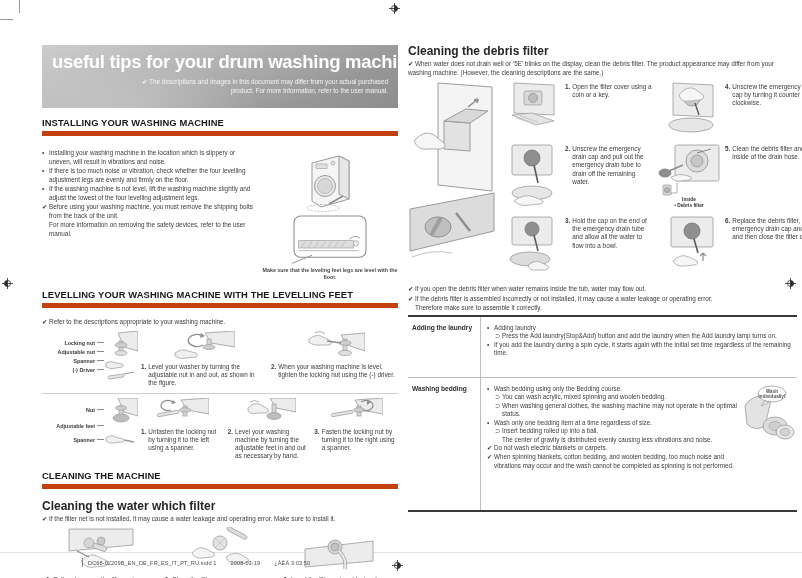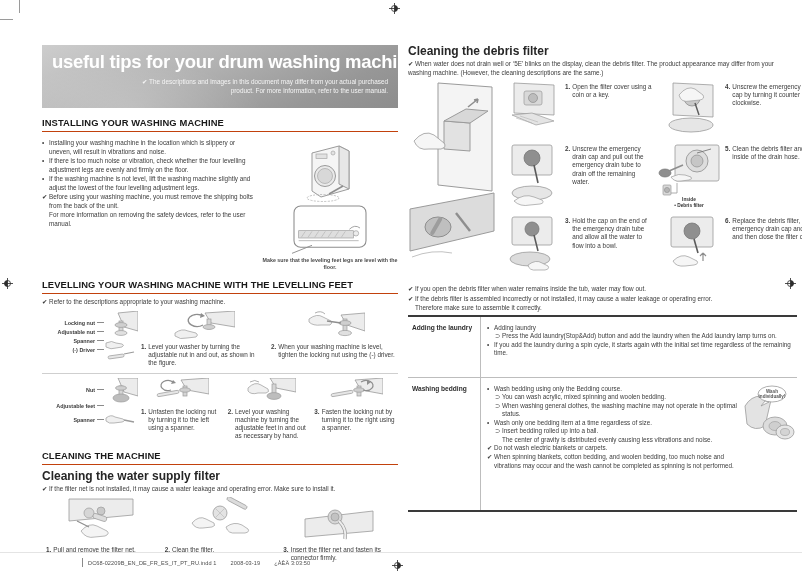--- a/index.html
+++ b/index.html
@@ -13,22 +13,22 @@
   .col-left{position:absolute;left:42px;top:45px;width:356px;}
   .col-right{position:absolute;left:408px;top:40px;width:389px;}
   
   .banner{height:63px;background:linear-gradient(155deg,#cdcdcd 0%,#b4b4b4 40%,#979797 78%,#8d8d8d 100%);
           padding:6px 10px 4px 10px;box-sizing:border-box;position:relative;overflow:hidden;}
   .banner:before{content:"";position:absolute;left:-40px;bottom:-46px;width:260px;height:90px;border-radius:50%;
           background:radial-gradient(closest-side,rgba(255,255,255,.20),rgba(255,255,255,0));}
   .banner-title{color:#fff;font-size:18.5px;font-weight:bold;letter-spacing:-.3px;white-space:nowrap;}
   .banner-note{color:#f4f4f4;font-size:6.4px;line-height:1.35;text-align:right;margin-top:5px;padding-left:78px;}
   
-  .h2{font-size:9.4px;font-weight:bold;color:#191919;border-bottom:1px solid #c2410c;
-      padding-bottom:3px;margin:9px 0 4px 0;letter-spacing:.1px;}
+  .h2{font-size:9.4px;font-weight:bold;color:#191919;border-bottom:5px solid #c2410c;
+      padding-bottom:3px;margin:9px 0 10px 0;letter-spacing:.1px;}
   .h2.thick{border-bottom-width:2px;}
   .subhead{font-size:12px;font-weight:bold;color:#262626;margin:4px 0 2px 0;}
   .txt{font-size:6.35px;line-height:1.34;}
   .chk{font-size:6.35px;line-height:1.34;margin:1px 0;}
   .bullets{margin:3px 0 0 0;}
   .b-item{display:flex;font-size:6.35px;line-height:1.34;margin-bottom:1px;}
   .b-item .bm{width:7px;flex:none;}
   .cont-line{margin-left:7px;}
   
   .install-row{display:flex;gap:4px;}
@@ -310,21 +310,21 @@
         </svg>
       </div>
       <div class="stepline">
           <span class="stepnum">3.</span>
           <span>Fasten the locking nut by turning it to the right using a spanner.</span>
         </div>
     </div>
   </div>
 
   <div class="h2">CLEANING THE MACHINE</div>
-  <div class="subhead">Cleaning the water supply filter</div>
+  <div class="subhead">Cleaning the water which filter</div>
   <div class="chk">✔ If the filter net is not installed, it may cause a water leakage and operating error. Make sure to install it.</div>
 
   <div class="wf-row">
     <div class="wf-col">
       <div class="img">
         <svg width="76" height="46" viewBox="0 0 76 46">
           <path d="M6 2 L70 2 L70 18 L6 24 Z" fill="#ececec" stroke="#9b9b9b" stroke-width=".8"></path>
           <circle cx="26" cy="16" r="5" fill="#d6d6d6" stroke="#9b9b9b" stroke-width=".7"></circle>
           <circle cx="38" cy="14" r="4" fill="#c9c9c9" stroke="#9b9b9b" stroke-width=".7"></circle>
           <rect x="30" y="18" width="14" height="5" rx="2" fill="#dddddd" stroke="#9b9b9b" stroke-width=".7" transform="rotate(18 37 20)"></rect>

